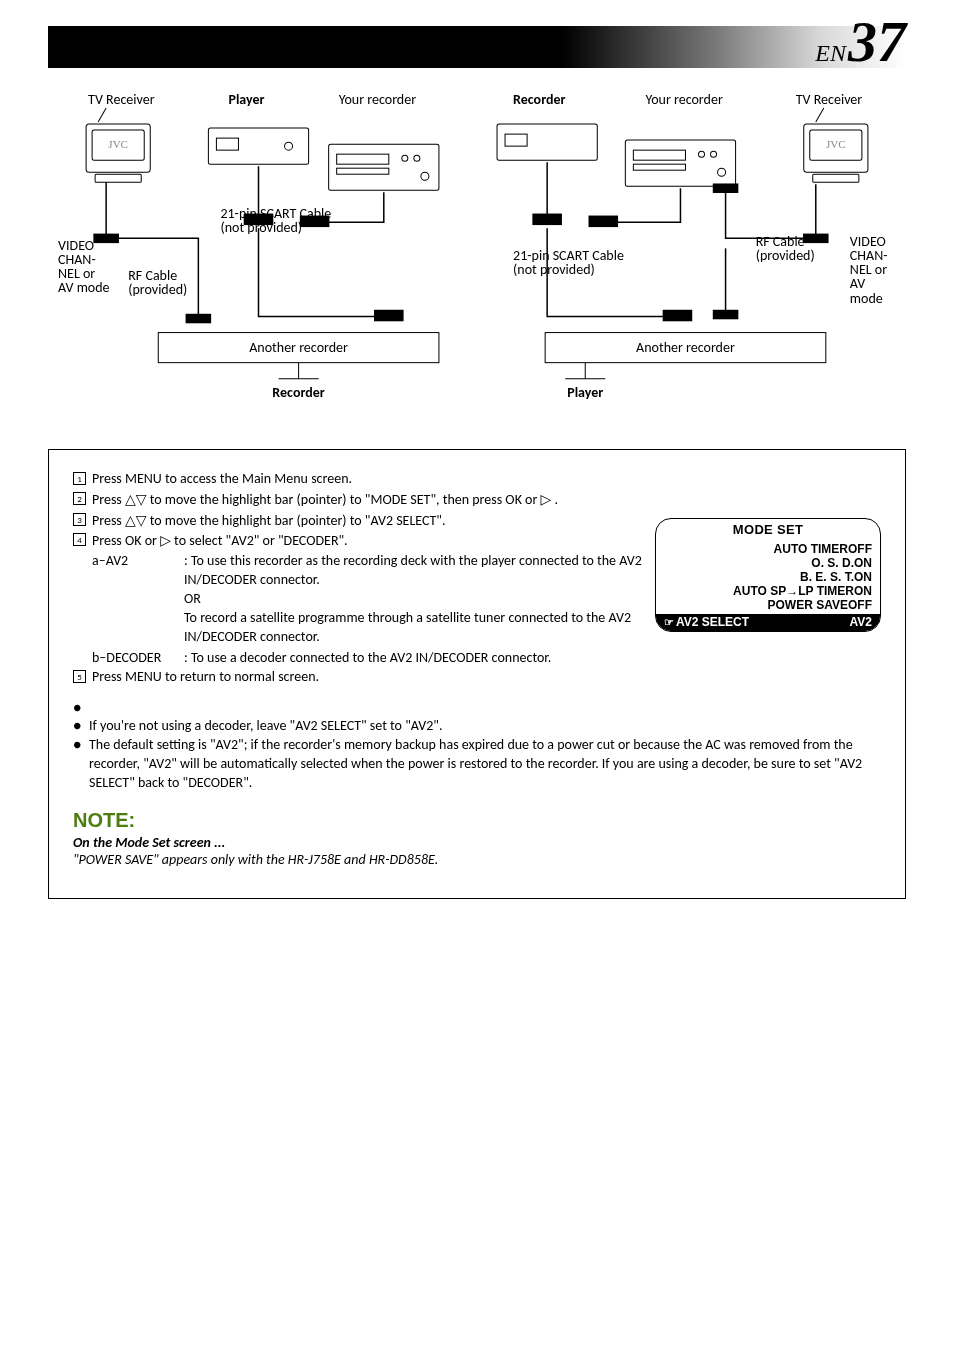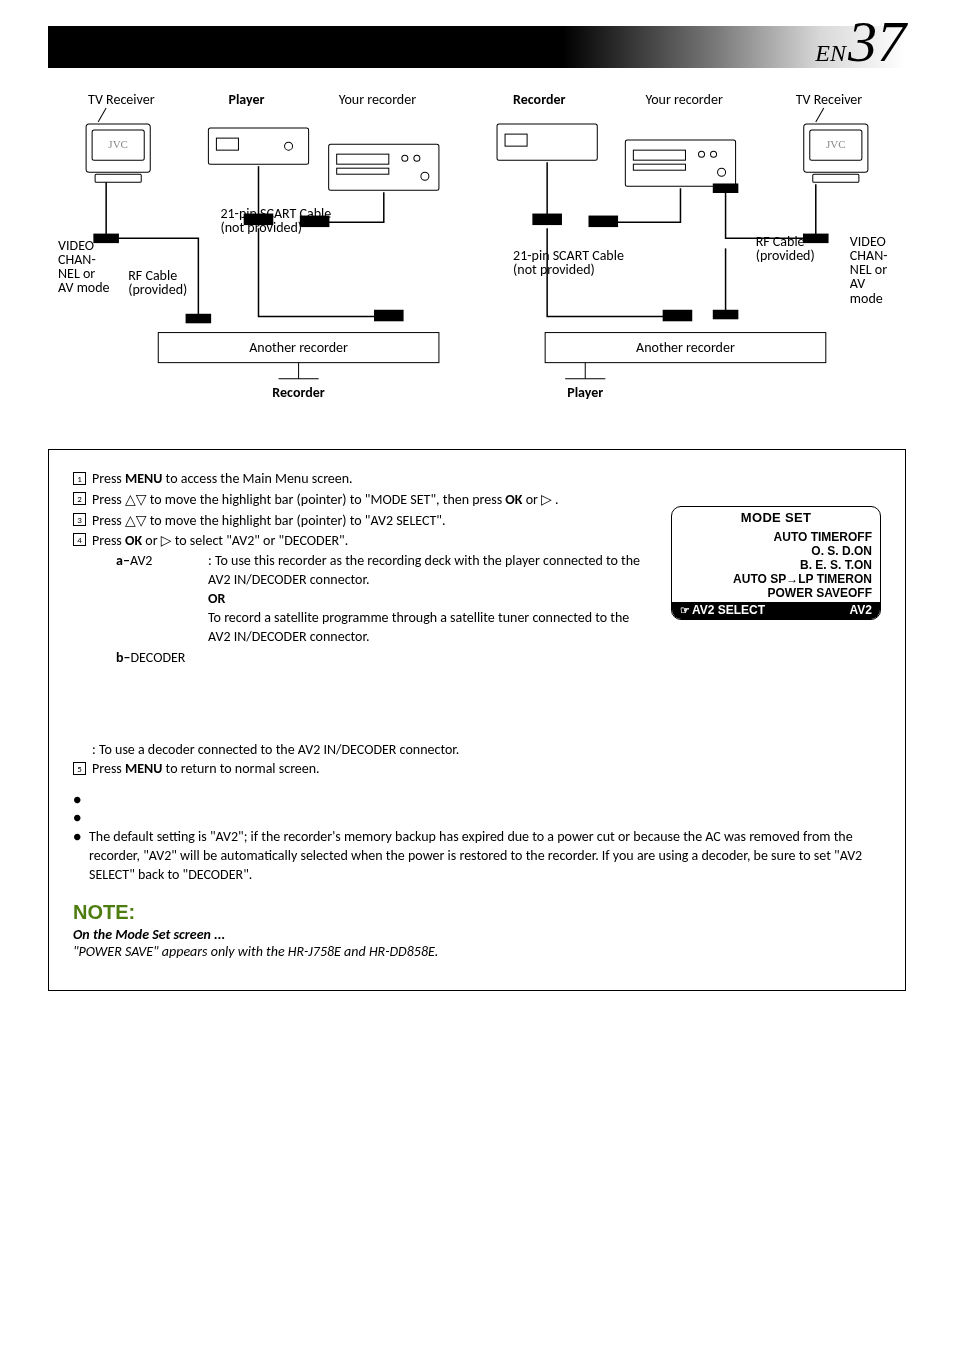--- a/index.html
+++ b/index.html
@@ -18,21 +18,21 @@
     position: relative;
     margin-bottom: 20px;
   }
   .page-num {
     position: absolute; right: 0; top: -18px;
     display: flex; align-items: baseline;
     font-family: "Times New Roman", serif;
     font-style: italic;
   }
   .page-num .en { font-size: 24px; margin-right: 2px; }
-  .page-num .num { font-size: 58px; font-weight: 400; text-align: right; }
+  .page-num .num { font-size: 58px; font-weight: 700; text-align: right; }
   .diagrams {
     display: flex; gap: 16px; margin-bottom: 40px;
   }
   .col {
     flex: 1;
     border: 22px double #eee;
     border-style: none;
     background: #fff;
     padding: 0;
   }
@@ -54,43 +54,43 @@
   .steps { font-size: 14px; line-height: 1.35; max-width: 570px; }
   .step {
     display: flex; align-items: flex-start; gap: 6px; margin-bottom: 1px;
   }
   .numbox {
     border: 1px solid #000;
     width: 13px; height: 13px;
     font-size: 9px; line-height:11px; text-align:center;
     flex: 0 0 13px; margin-top: 2px;
   }
-  .b { font-weight: 700; }
+  .b { font-weight: 400; }
   .tri { font-family: sans-serif; }
   .sub {
     display:flex; gap:0; margin-left:19px; font-size:14px; line-height:1.35;
   }
-  .sub-label { width: 92px; flex:0 0 92px;margin-left:24px;}
+  .sub-label { width: 92px; flex:0 0 92px;}
   .sub-body { flex: 1; }
-  .sep { margin-top:2px;flex-direction:column; }
+  .sep { margin-top:2px; }
   .bullets { font-size:14px; line-height:1.35; margin-top:12px; }
   .bullets .bi { display:flex; gap:6px; }
   .bullets .dot { flex: 0 0 10px; }
   .note-h {
     font-family: "Arial Black","Futura","Helvetica",sans-serif;
     font-weight: 900; font-size: 20px; color:#4d7c0f;
     margin-top: 16px;
   }
   .note-sub { font-weight:700; font-style:italic; font-size:14px; margin-top:2px;}
   .note-body { font-style: italic; font-size:14px; }
   .osd {
-    position:absolute; right:24px; top:56px;
-    width: 210px;
+    position:absolute; right:24px; top:68px;
+    width: 226px;
     border: 1px solid #000;
-    border-radius: 10px;
+    border-radius: 16px;
     font-family: "Arial Narrow","Helvetica Condensed",sans-serif;
     font-stretch: condensed;
     overflow:hidden;
   }
   .osd-title {
     text-align:center; font-weight:700; font-size:13px;
     padding:3px 0 1px 0; border-bottom:1px solid rgba(0,0,0,0);
     letter-spacing:0.3px;
   }
   .osd-body { padding: 3px 8px 0 8px; font-weight:700; font-size:12px; }
@@ -317,20 +317,21 @@
         <div><span>Press </span><span class="b">MENU</span><span> to return to normal screen.</span></div>
       </div>
     </div>
 
     <div class="bullets">
       <div class="bi">
           <div class="dot">●</div>
         </div>
       <div class="bi">
           <div class="dot">●</div>
+          <div>If you're not using a decoder, leave "AV2 SELECT" set to "AV2".</div>
         </div>
       <div class="bi">
           <div class="dot">●</div>
           <div>The default setting is "AV2"; if the recorder's memory backup has expired due to a power cut or because the AC was removed from the recorder, "AV2" will be automatically selected when the power is restored to the recorder. If you are using a decoder, be sure to set "AV2 SELECT" back to "DECODER".</div>
         </div>
     </div>
 
     <div class="note-h">NOTE:</div>
     <div class="note-sub">On the Mode Set screen ...</div>
     <div class="note-body">"POWER SAVE" appears only with the HR-J758E and HR-DD858E.</div>

